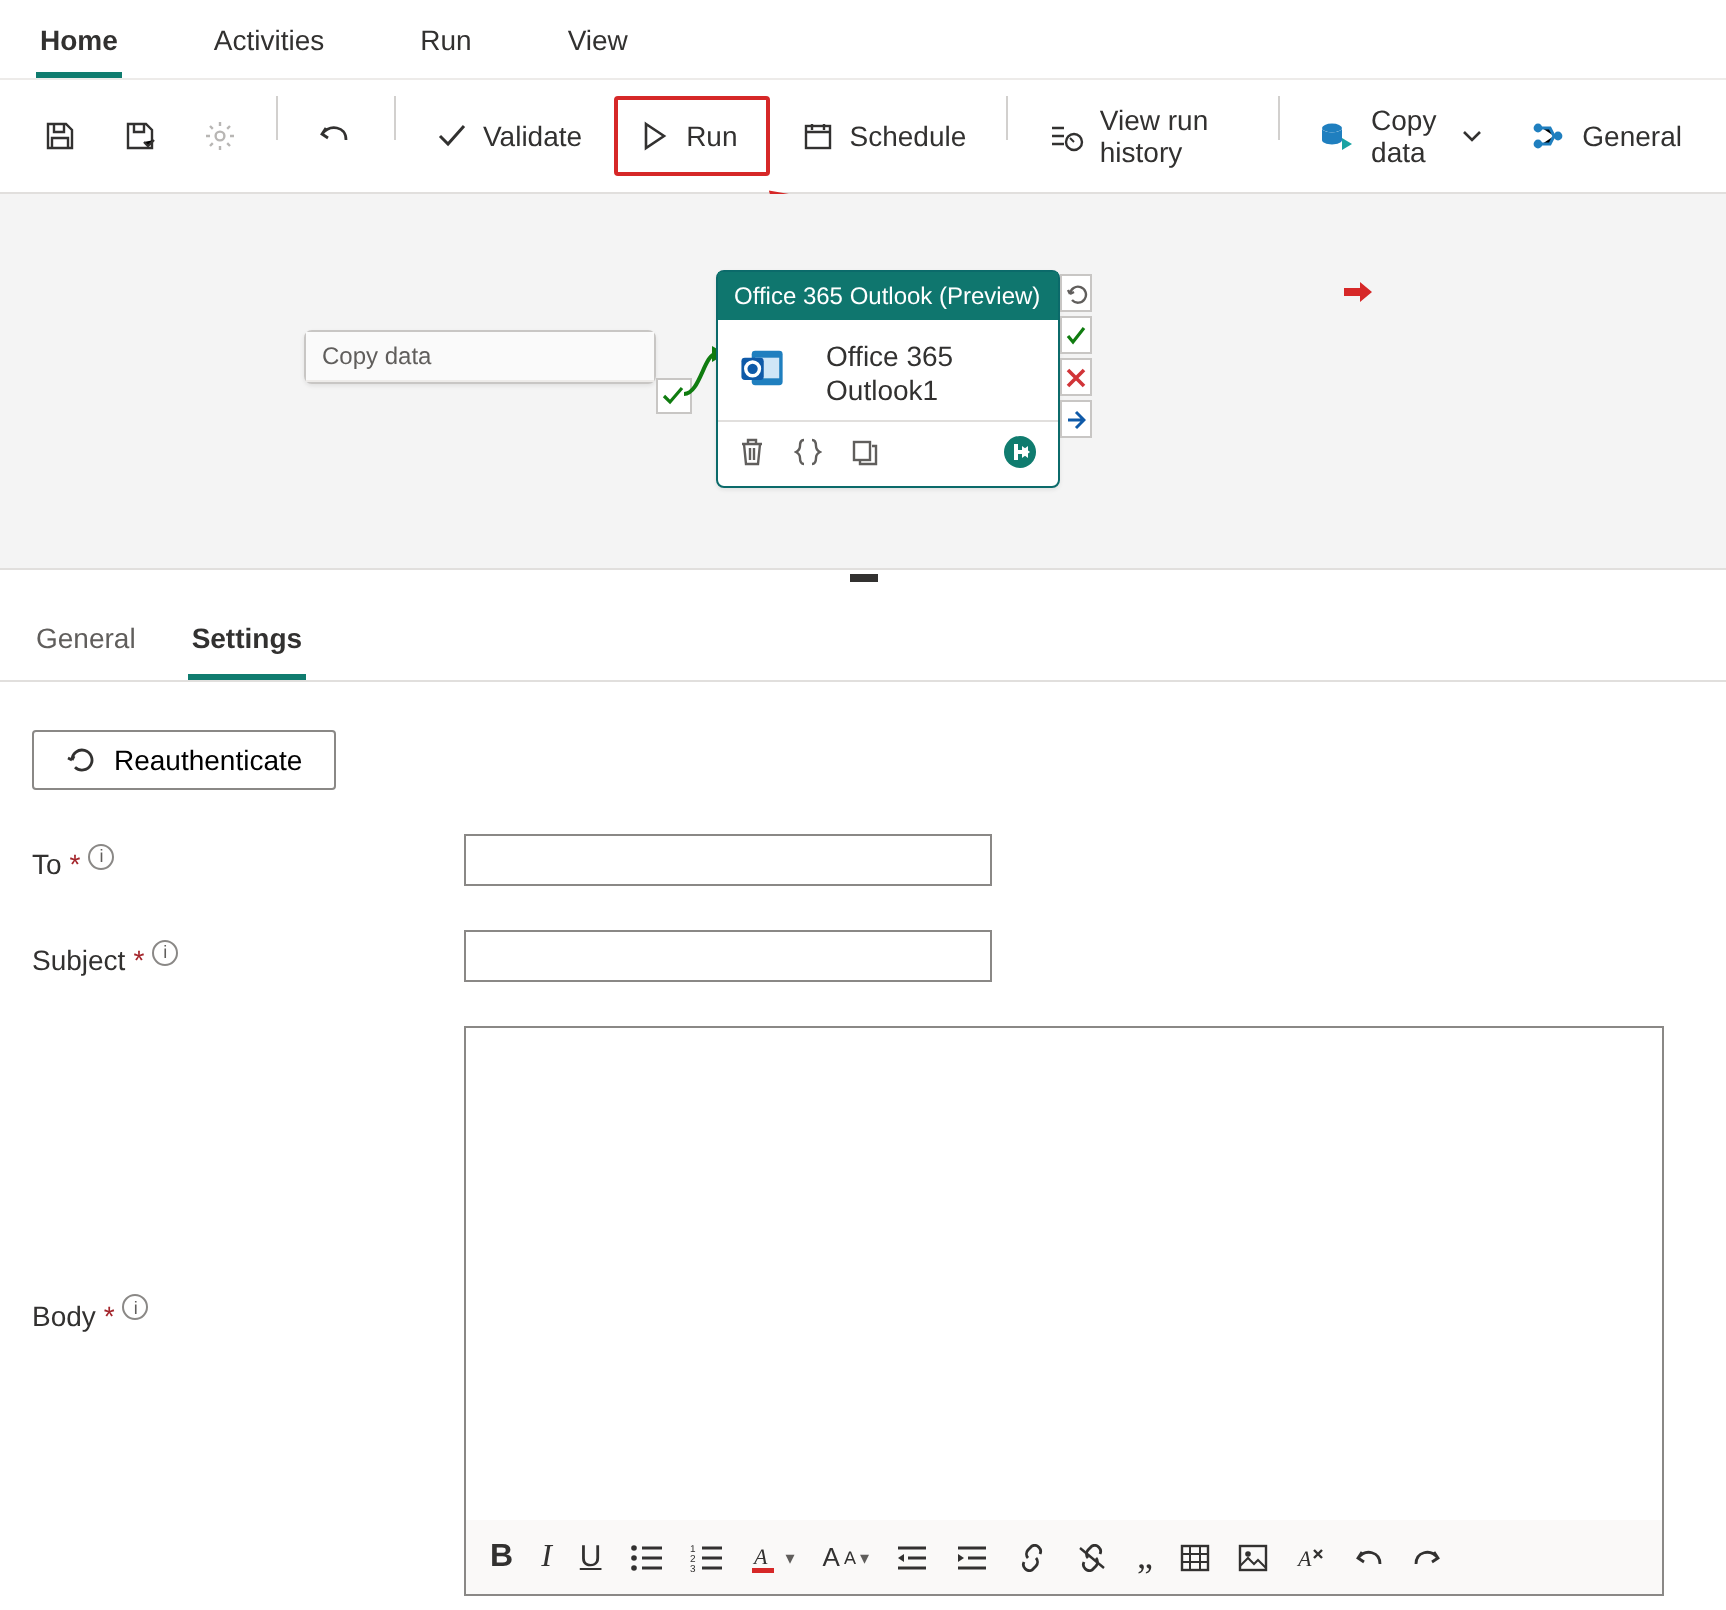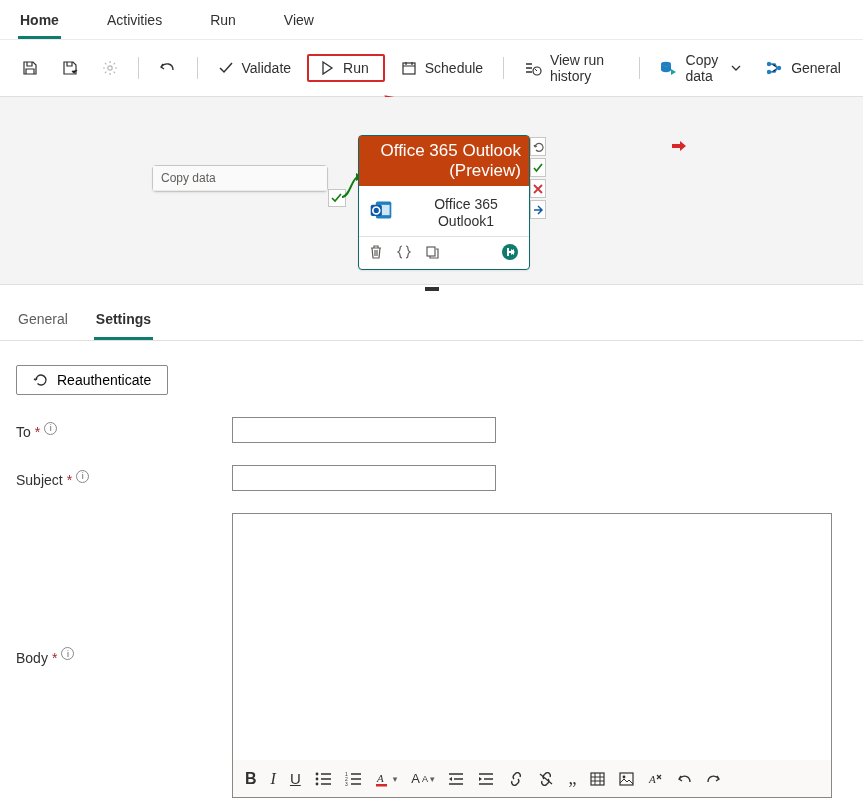--- a/index.html
+++ b/index.html
@@ -24,21 +24,20 @@
       border-bottom: 3px solid transparent;
       font-size: 14px;
     }
     .menu-item.active {
       font-weight: 600;
       border-bottom-color: #107c6f;
     }
     
     .toolbar {
       display: flex;
-      align-items: center;
       gap: 8px;
       padding: 8px 14px;
       border-bottom: 1px solid #e1dfdd;
       background: #fff;
     }
     .tb-btn {
       display: flex;
       align-items: center;
       gap: 8px;
       padding: 4px 8px;
@@ -89,32 +88,30 @@
       align-items: center;
       gap: 10px;
     }
     .outlook-activity {
       left: 358px;
       top: 38px;
       width: 172px;
       border: 1px solid #0b6a6a;
     }
     .outlook-activity .header {
-      background: #c2410c;
+      background: #0f766e;
       color: #fff;
       padding: 5px 8px;
-      font-size: 17px;
-      text-align: right;
+      font-size: 12px;
     }
     .outlook-activity .body {
       padding: 10px 10px 6px 10px;
       display: flex;
       align-items: flex-start;
       gap: 20px;
-      text-align: center;
     }
     .outlook-activity .footer {
       display: flex;
       align-items: center;
       gap: 14px;
       padding: 6px 10px 8px 10px;
       border-top: 1px solid #e1dfdd;
     }
     .footer-spacer { flex: 1; }
     .status-col {

